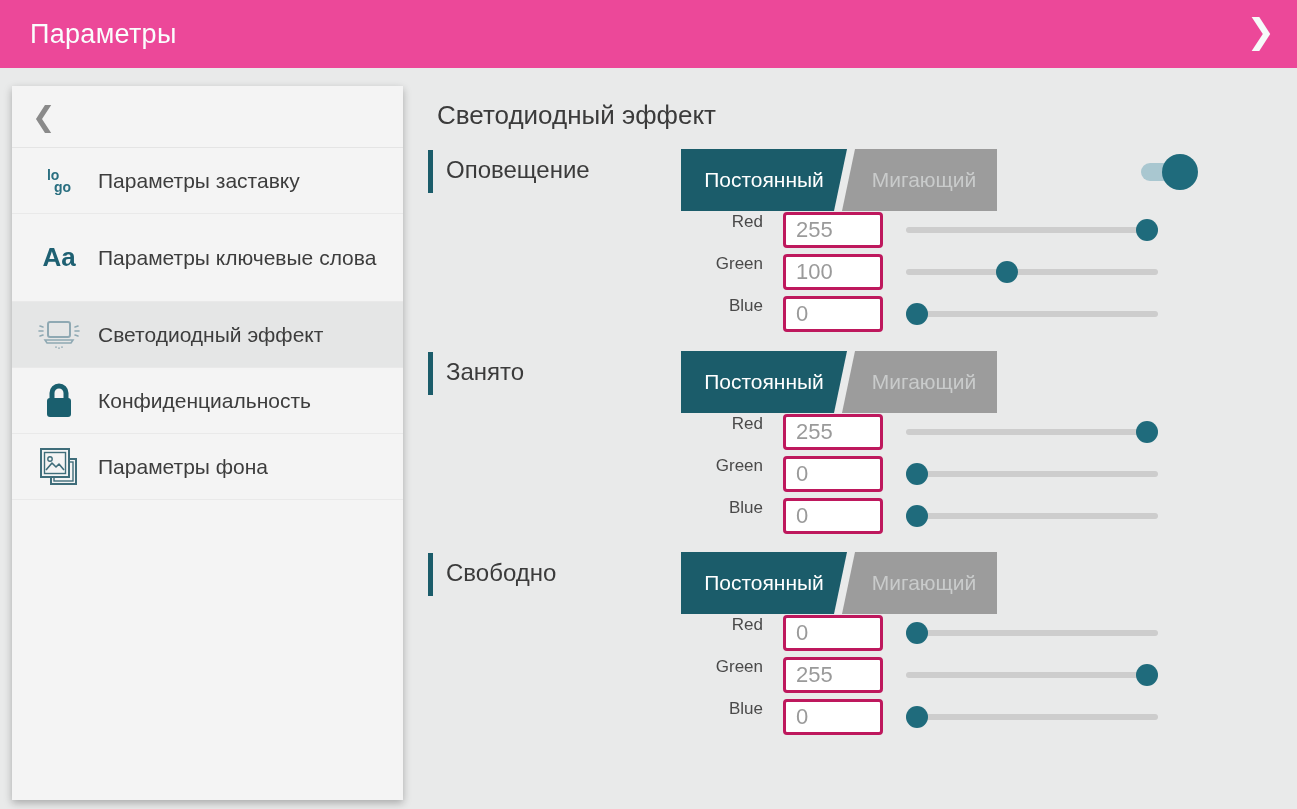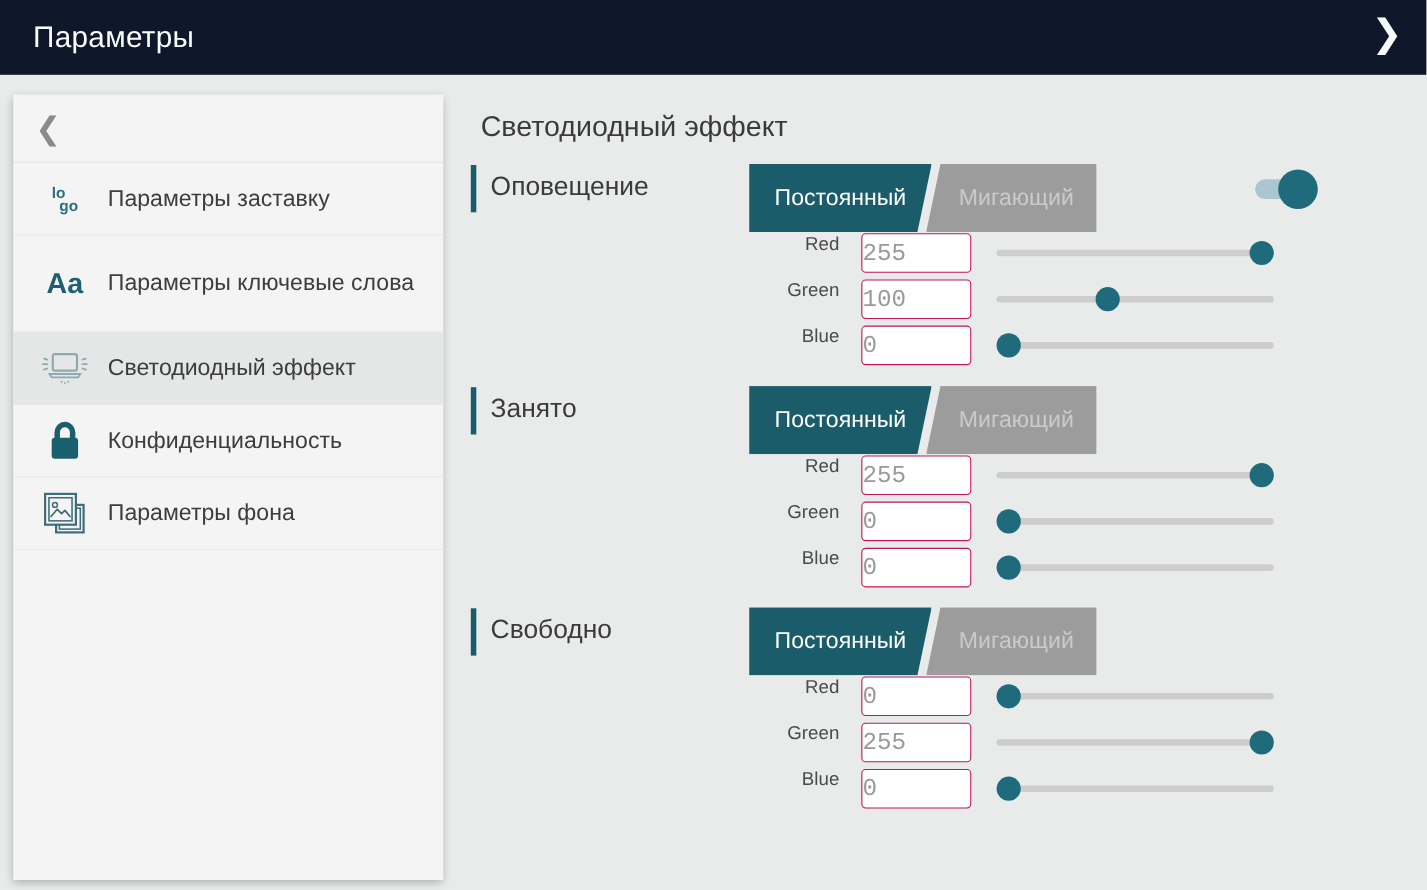--- a/index.html
+++ b/index.html
@@ -1,21 +1,21 @@
 <!DOCTYPE html>
 <html><head>
 <meta charset="utf-8">
 <style>
   * { margin:0; padding:0; box-sizing:border-box; }
   html,body { width:1297px; height:809px; }
   body { font-family:"Liberation Sans","DejaVu Sans",sans-serif; background:#e9eaea; }
   #screen { position:relative; width:1297px; height:809px; background:#e9eaea; overflow:hidden; }
 
   
-  .header { position:absolute; left:0; top:0; width:1297px; height:68px; background:#0f172a; }
+  .header { position:absolute; left:0; top:0; width:1297px; height:68px; background:#ec4899; }
   .header-title { position:absolute; left:30px; top:0; line-height:68px; font-size:27px; color:#fafdfd; font-weight:400; letter-spacing:.3px; }
   .header-collapse { position:absolute; right:22px; top:11px; font-size:34px; font-weight:bold; color:#f6fafa; cursor:pointer; }
 
   
   .sidebar { position:absolute; left:12px; top:86px; width:391px; height:714px; background:#f4f4f4; box-shadow:0 3px 8px rgba(0,0,0,.28); }
   .side-back { height:62px; border-bottom:1px solid #e4e4e4; display:flex; align-items:center; cursor:pointer; }
   .side-back-glyph { margin-left:20px; font-size:28px; font-weight:bold; color:#8a8a8a; }
   .side-item { display:flex; align-items:center; border-bottom:1px solid #e9e9e9; cursor:pointer; }
   .side-item.h66 { height:66px; }
   .side-item.h88 { height:88px; }
@@ -44,22 +44,22 @@
     display:flex; align-items:center; justify-content:center; color:#c9cbcb; font-size:21px; cursor:pointer; }
   .tab-blink span { margin-left:10px; }
 
   .toggle { position:absolute; left:706px; top:2px; width:70px; height:46px; cursor:pointer; }
   .toggle-track { position:absolute; left:7px; top:13px; width:48px; height:18px; border-radius:9px; background:#a9c7d0; }
   .toggle-knob { position:absolute; left:28px; top:4px; width:36px; height:36px; border-radius:50%; background:#1f6b7c; }
 
   .rows { position:absolute; left:0; top:64px; width:740px; }
   .srow { display:flex; align-items:flex-start; height:36px; margin-bottom:6px; }
   .slabel { width:335px; text-align:right; font-size:17px; color:#4a4a4a; flex:none; }
-  .sinput { width:100px; height:36px; margin-left:20px; border:1px solid #be185d; border-radius:4px; background:#ffffff;
-    font-size:22px; color:#9a9a9a; font-family:Liberation Mono, monospace; flex:none; outline:none; }
+  .sinput { width:100px; height:36px; margin-left:20px; border:3px solid #be185d; border-radius:4px; background:#ffffff;
+    font-size:22px; color:#9a9a9a; padding-left:10px; font-family:Liberation Sans, sans-serif; flex:none; outline:none; }
   .slider { position:relative; width:252px; height:36px; margin-left:23px; flex:none; cursor:pointer; }
   .slider .track { position:absolute; left:0; right:0; top:15px; height:6px; border-radius:3px; background:#cdcdcd; }
   .slider .thumb { position:absolute; top:7px; width:22px; height:22px; border-radius:50%; background:#1f6b7c; }
 
   svg { display:block; }
 </style>
 </head>
 <body>
 
 <div id="screen">

